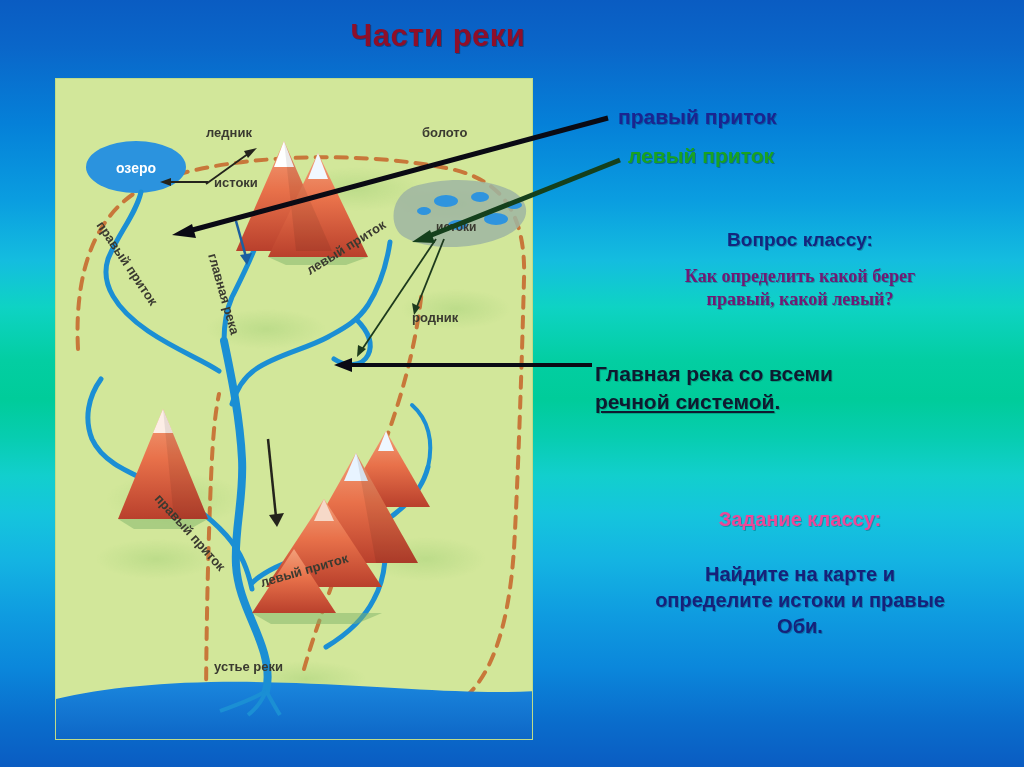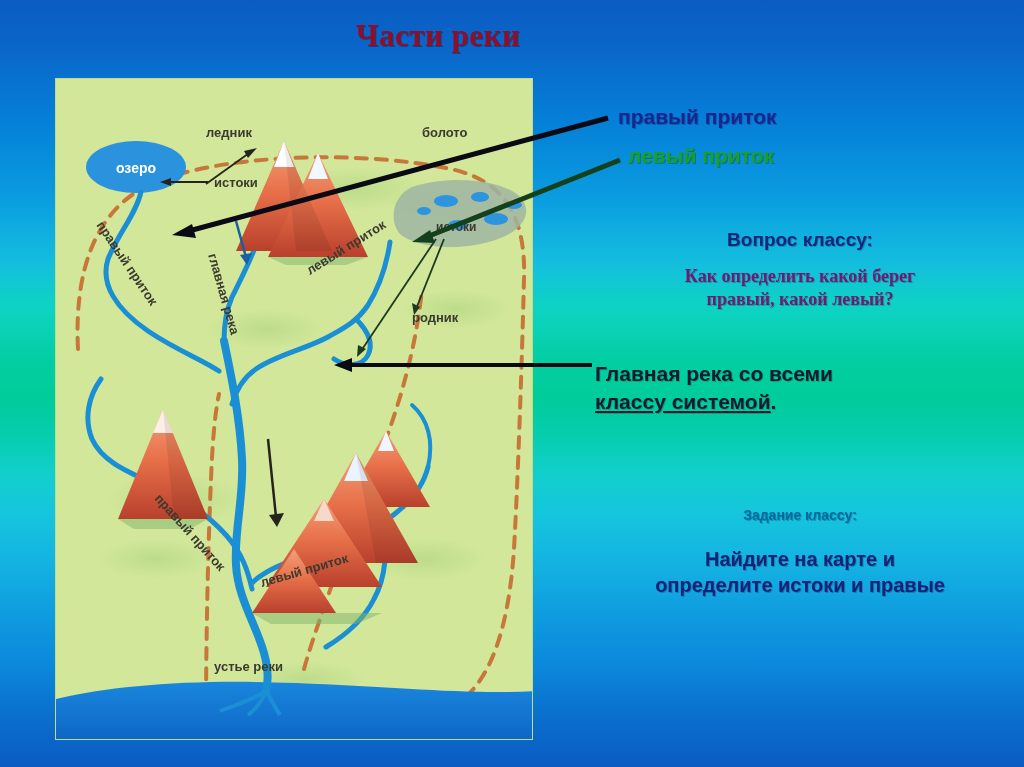--- a/index.html
+++ b/index.html
@@ -32,21 +32,21 @@
     position: relative;
   }
 
   
   #slide-title {
     position: absolute;
     left: 0;
     top: 18px;
     width: 876px;
     text-align: center;
-    font-family: Liberation Serif, serif;
+    font-family: Liberation Sans, sans-serif;
     font-weight: bold;
     font-size: 31px;
     color: #8e0f2a;
     letter-spacing: 0.5px;
     text-shadow: 1px 1px 0 rgba(0,0,0,0.30);
   }
 
   
   #map-panel {
     position: absolute;
@@ -112,23 +112,23 @@
     text-decoration: underline;
     text-underline-offset: 2px;
   }
 
   #task-block {
     left: 585px; top: 507px;
     width: 430px;
     text-align: center;
   }
   #task-heading {
-    font-size: 14px;
-    color: #0369a1;
-    margin-bottom: 22px;
+    font-size: 20px;
+    color: #ec4899;
+    margin-bottom: 30px;
   }
   .task-line {
     font-size: 20px;
     color: #16217a;
     line-height: 1.30;
   }
 
   
   #connectors {
     position: absolute;
@@ -324,20 +324,21 @@
 <div class="rt" id="label-left-tributary">левый приток</div>
 
 <div class="rt" id="question-block">
   <div id="question-heading">Вопрос классу:</div>
   <div class="question-line">Как определить какой берег</div>
   <div class="question-line">правый, какой левый?</div>
 </div>
 
 <div class="rt" id="system-block">
   <div>Главная река со всеми</div>
-  <div><span id="system-term">классу системой</span><span>.</span></div>
+  <div><span id="system-term">речной системой</span><span>.</span></div>
 </div>
 
 <div class="rt" id="task-block">
   <div id="task-heading">Задание классу:</div>
   <div class="task-line">Найдите на карте и</div>
   <div class="task-line">определите истоки и правые</div>
+  <div class="task-line">Оби.</div>
 </div>
 
 </body></html>

